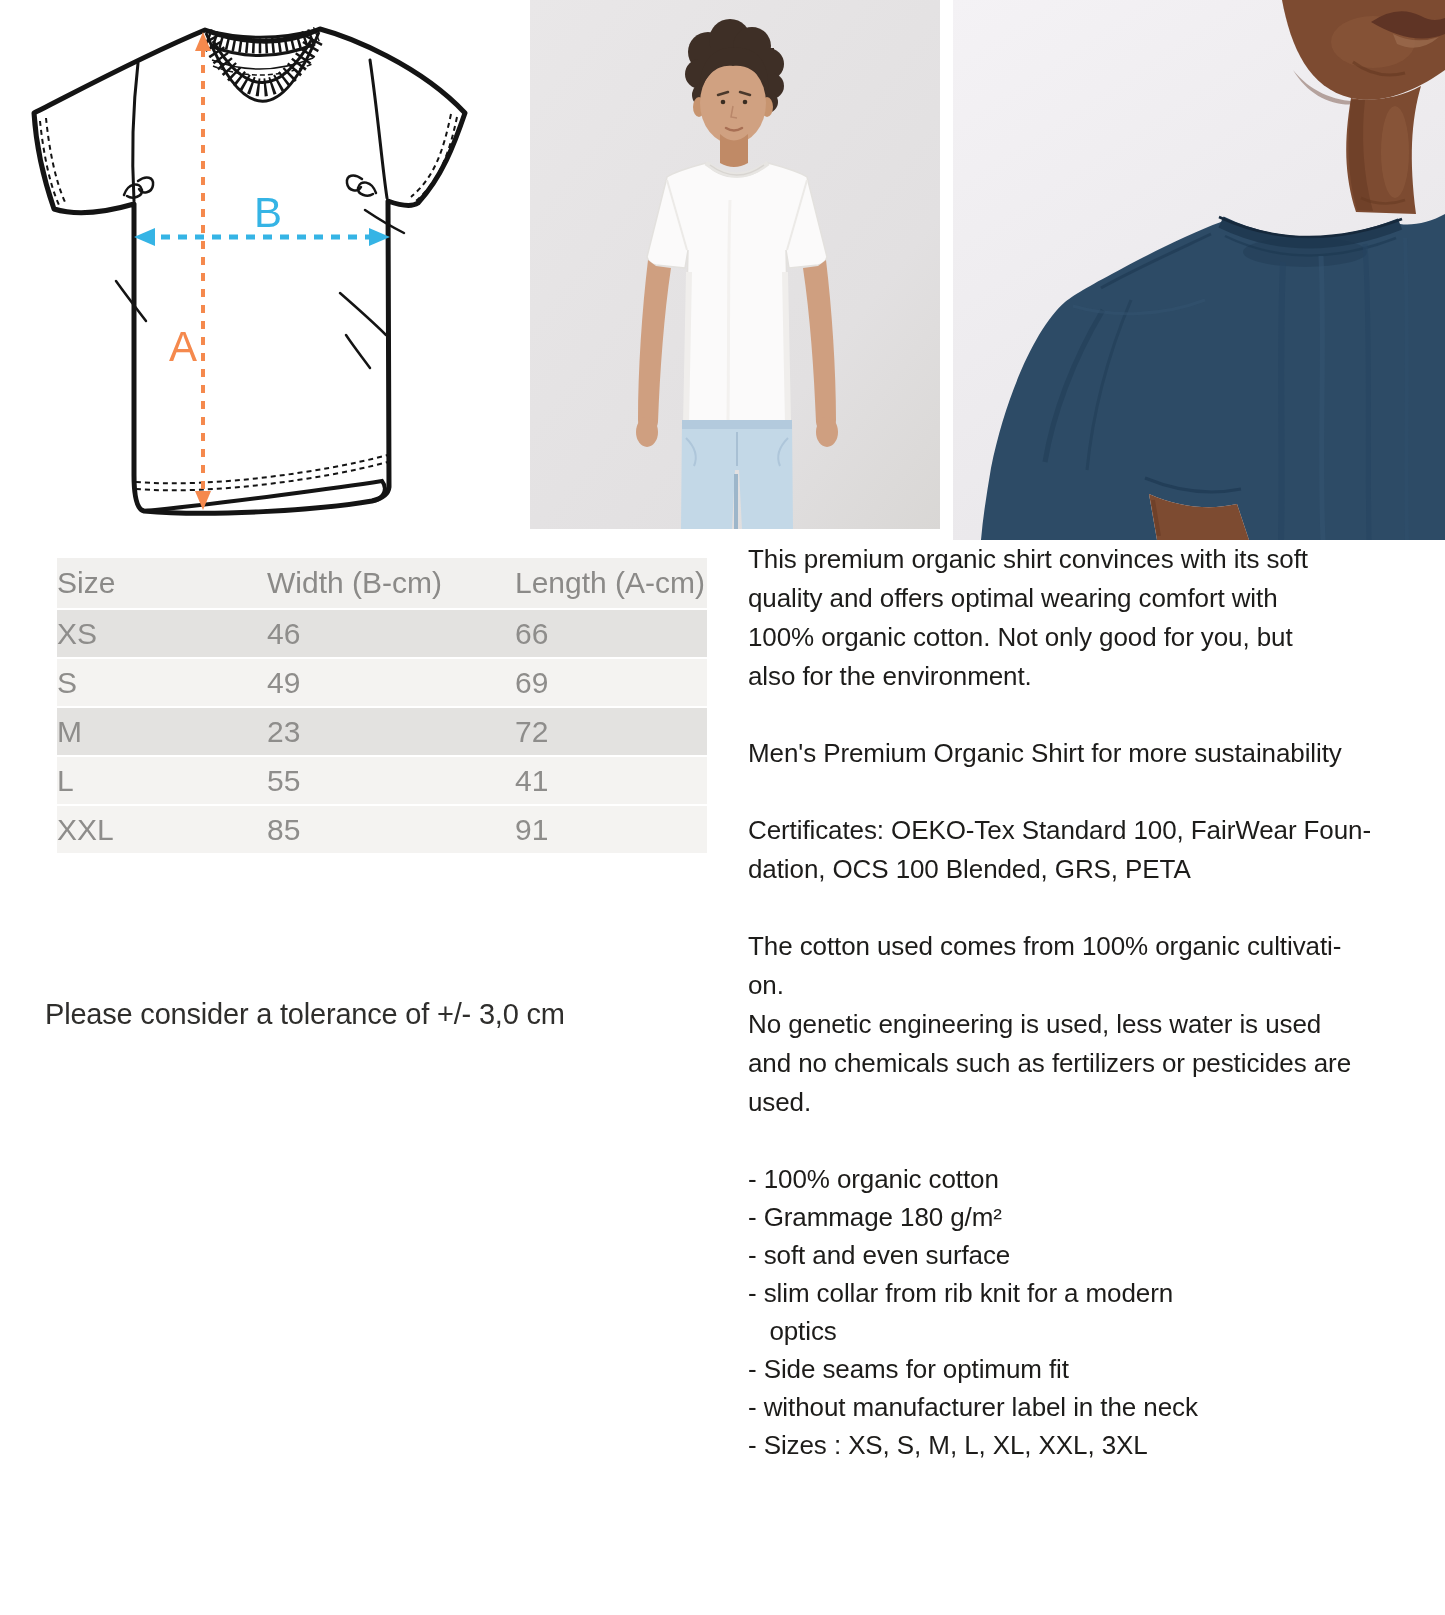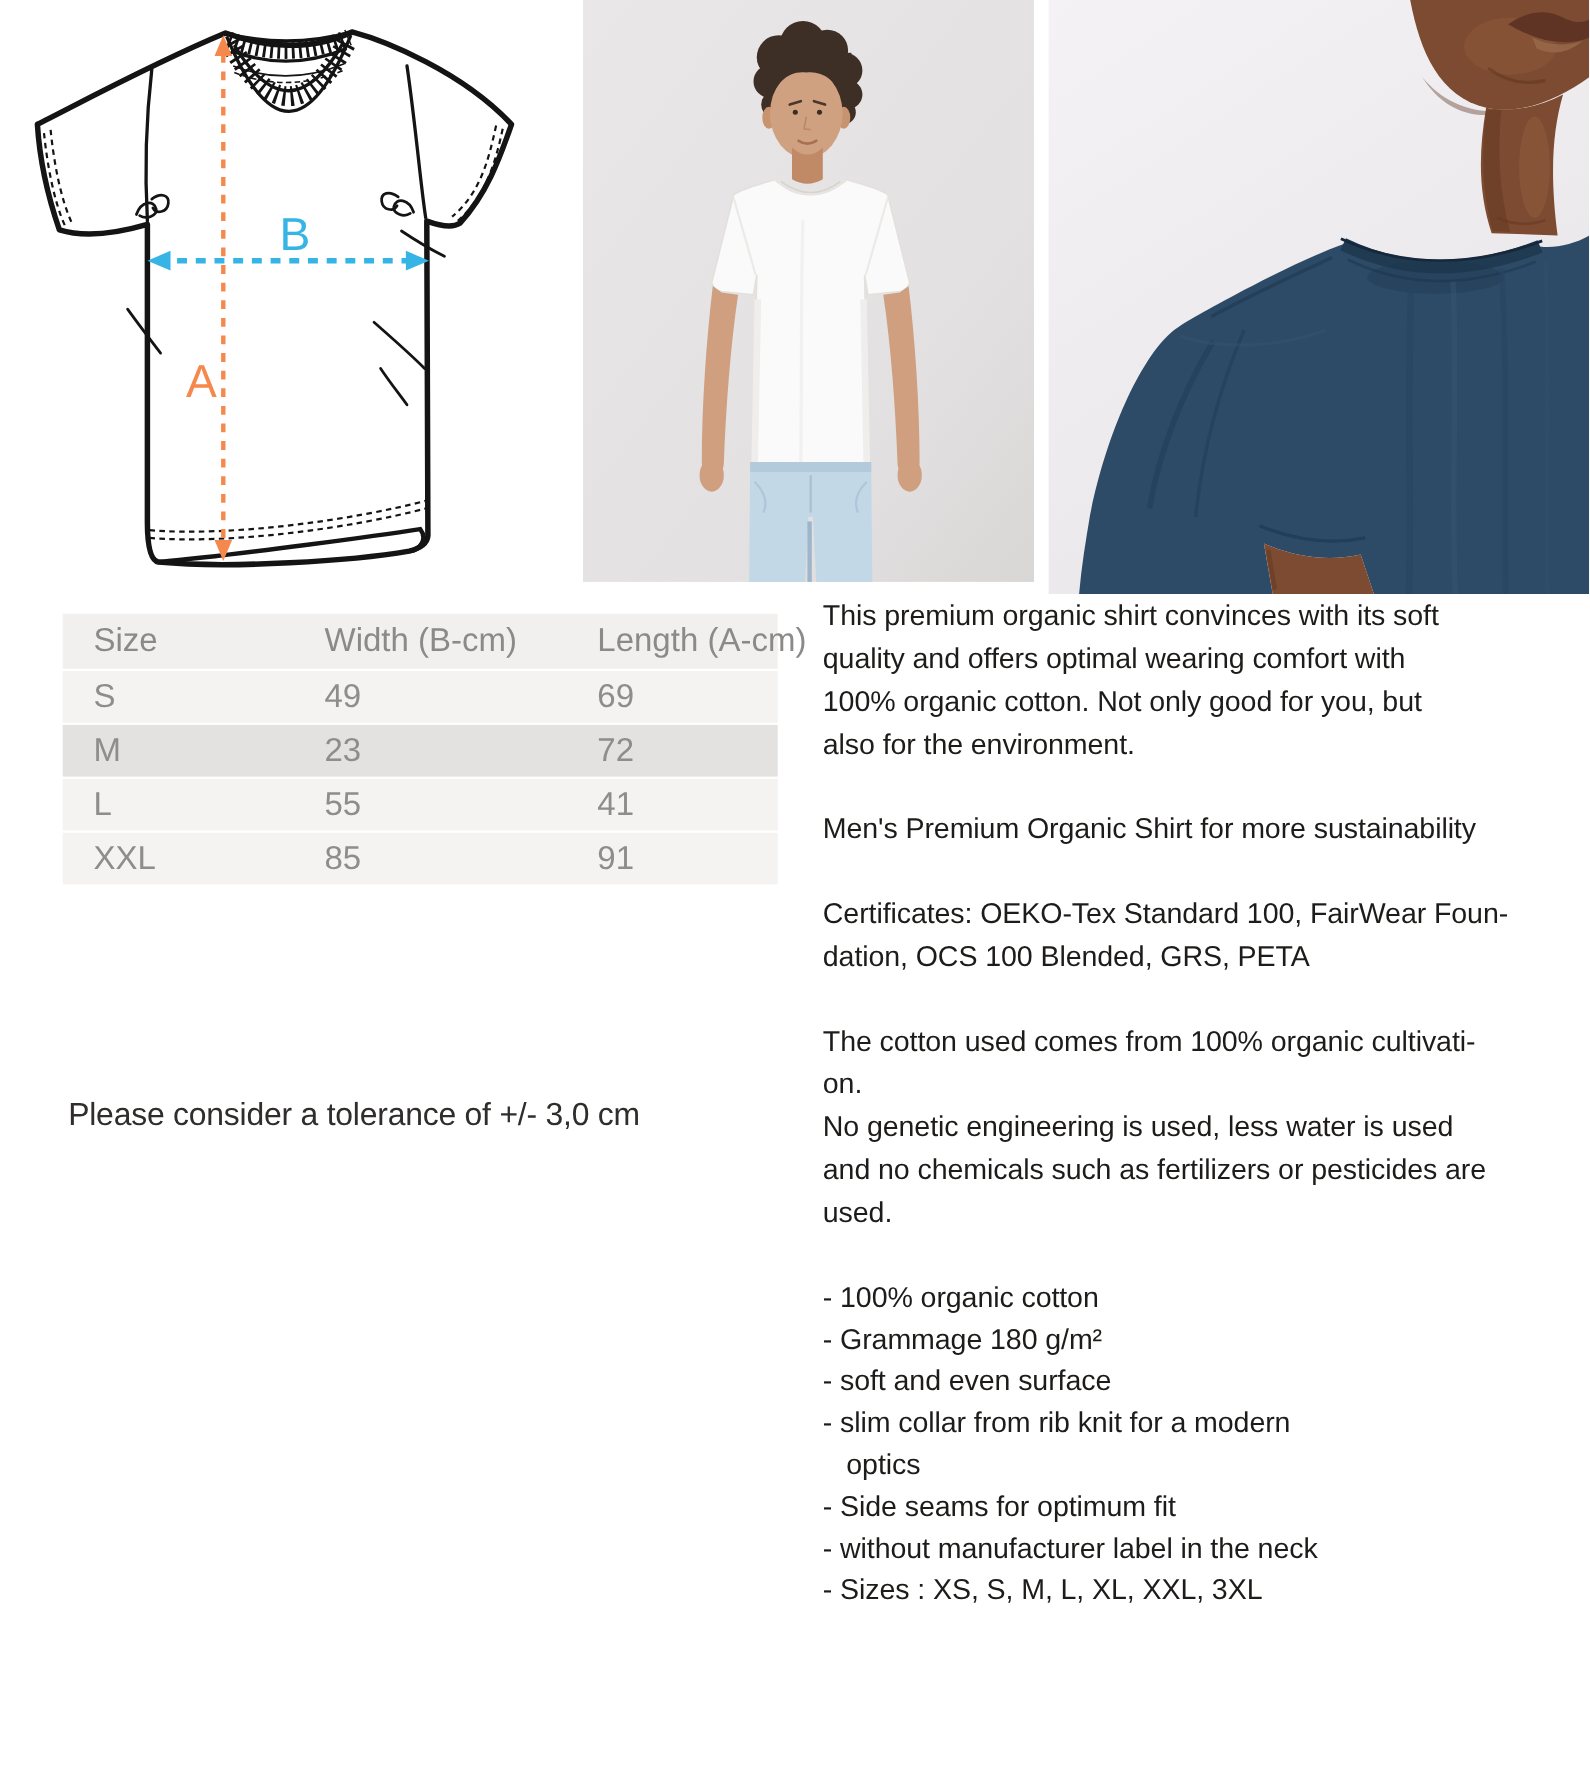--- a/index.html
+++ b/index.html
@@ -9,27 +9,27 @@
   
   .panel{position:absolute;overflow:hidden;}
   .diagram-panel{left:20px;top:5px;width:460px;height:515px;background:#ffffff;}
   .model-panel{left:530px;top:0;width:410px;height:529px;}
   .detail-panel{left:953px;top:0;width:492px;height:540px;}
 
   
   .size-table{position:absolute;left:57px;top:558px;width:650px;color:#8e8d8b;}
   .t-row{display:grid;grid-template-columns:210px 248px 192px;align-items:center;
          margin-bottom:2px;font-size:30px;}
-  .t-row > div{padding-left:28px;white-space:nowrap;}
+  .t-row > div{white-space:nowrap;}
   .t-head{background:#f1f0ee;height:50px;color:#8b8a88;}
   .t-dark{background:#e3e2e0;height:47px;}
   .t-light{background:#f4f3f1;height:47px;}
 
   
-  .tolerance{position:absolute;left:62px;top:998px;font-size:29px;color:#2f2e2c;
+  .tolerance{position:absolute;left:45px;top:998px;font-size:29px;color:#2f2e2c;
              letter-spacing:-0.2px;}
 
   
   .description{position:absolute;left:748px;top:540px;width:700px;color:#1d1c1a;}
   .para{font-size:26px;line-height:39px;white-space:pre-wrap;margin:0 0 38px 0;
         letter-spacing:-0.1px;}
   .bullet{font-size:26px;line-height:38px;white-space:pre-wrap;letter-spacing:-0.1px;}
 </style>
 </head>
 <body>
@@ -220,20 +220,25 @@
       <path d="M204,540 L196,494 C228,508 258,510 284,504 L296,540 Z" fill="#7d4b31"></path>
       <path d="M200,500 L206,536" stroke="#6b3d27" stroke-width="4" opacity="0.7"></path>
     </svg>
   </div>
 
   <div class="size-table">
     <div class="t-row t-head">
       <div>Size</div>
       <div>Width (B-cm)</div>
       <div>Length (A-cm)</div>
+    </div>
+    <div class="t-row t-dark">
+      <div>XS</div>
+      <div>46</div>
+      <div>66</div>
     </div>
     <div class="t-row t-light">
       <div>S</div>
       <div>49</div>
       <div>69</div>
     </div>
     <div class="t-row t-dark">
       <div>M</div>
       <div>23</div>
       <div>72</div>

